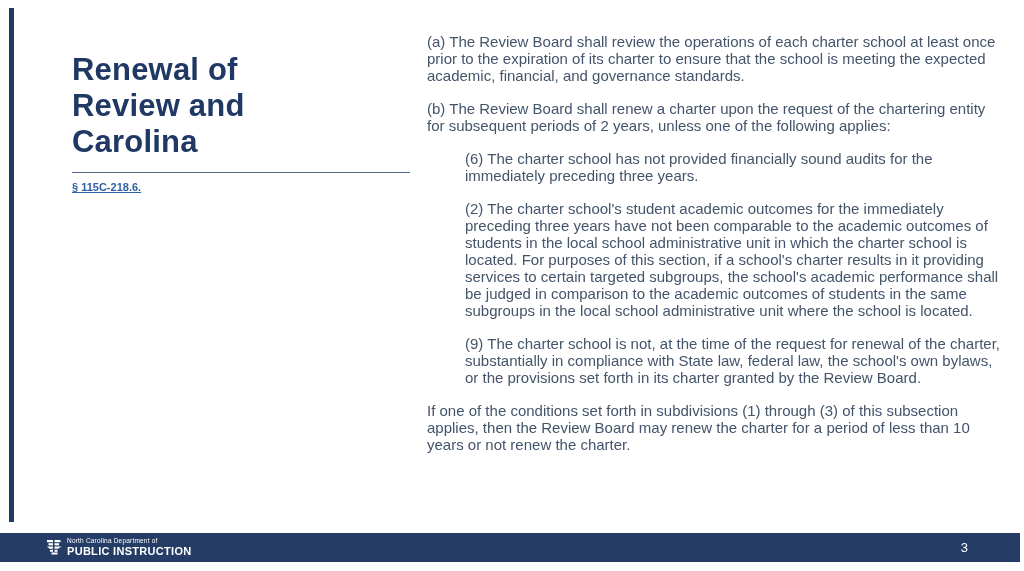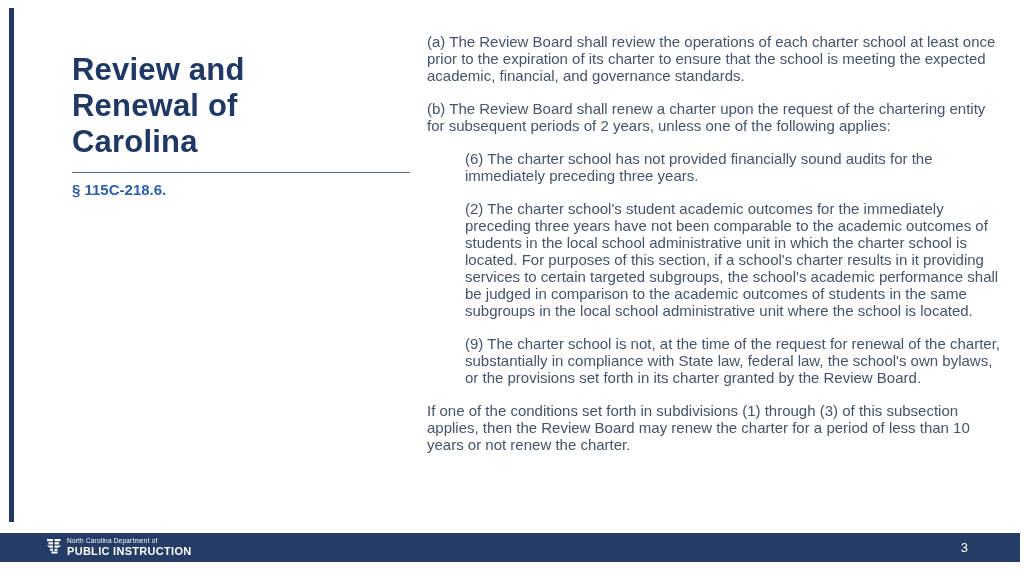--- a/index.html
+++ b/index.html
@@ -21,56 +21,56 @@
   .title-block{position:absolute;left:72px;top:52px;width:340px;}
   .slide-title{
     color:var(--navy);font-weight:bold;font-size:31px;line-height:36px;
     letter-spacing:0.2px;
   }
   .title-divider{
     margin-top:12px;border:none;border-top:1px solid #54698C;width:338px;height:0;
   }
   .statute-link{
     display:inline-block;margin-top:8px;
-    color:var(--link-blue);font-weight:bold;font-size:15px;
-    cursor:pointer;
+    color:var(--link-blue);font-weight:bold;font-size:11px;
+    text-decoration:underline;cursor:pointer;
   }
 
   .body-col{
     position:absolute;left:427px;top:33px;width:580px;
     color:var(--body-text);font-size:15px;line-height:17px;
   }
   .body-col p{margin-bottom:16px;}
   .body-col p.indent{margin-left:38px;}
 
   .footer-bar{
     position:absolute;left:0;top:533px;width:1020px;height:29px;
     background:var(--footer-navy);
     display:flex;align-items:center;
   }
-  .logo-group{display:flex;margin-left:46px;}
+  .logo-group{display:flex;align-items:center;margin-left:46px;}
   .logo-mark{width:17px;height:17px;flex:0 0 auto;}
   .org-text{margin-left:4px;color:#ffffff;line-height:1;}
   .org-line1{font-size:6.5px;letter-spacing:0.2px;margin-bottom:1px;}
   .org-line2{font-size:11px;font-weight:bold;letter-spacing:0.3px;}
   .page-number{
     margin-left:auto;margin-right:52px;color:#ffffff;font-size:13px;
   }
 </style>
 </head>
 <body>
 
 <div class="slide">
 
   <div class="accent-bar"></div>
 
   <div class="title-block">
     <div class="slide-title">
+      <div>Renewal of</div>
       <div>Review and</div>
-      <div>Renewal of</div>
       <div>Carolina</div>
     </div>
     <hr class="title-divider">
     <a class="statute-link">§ 115C-218.6.</a>
   </div>
 
   <div class="body-col">
     <p>(a) The Review Board shall review the operations of each charter school at least once prior to the expiration of its charter to ensure that the school is meeting the expected academic, financial, and governance standards.</p>
     <p>(b) The Review Board shall renew a charter upon the request of the chartering entity for subsequent periods of 2 years, unless one of the following applies:</p>
     <p class="indent">(6) The charter school has not provided financially sound audits for the immediately preceding three years.</p>

